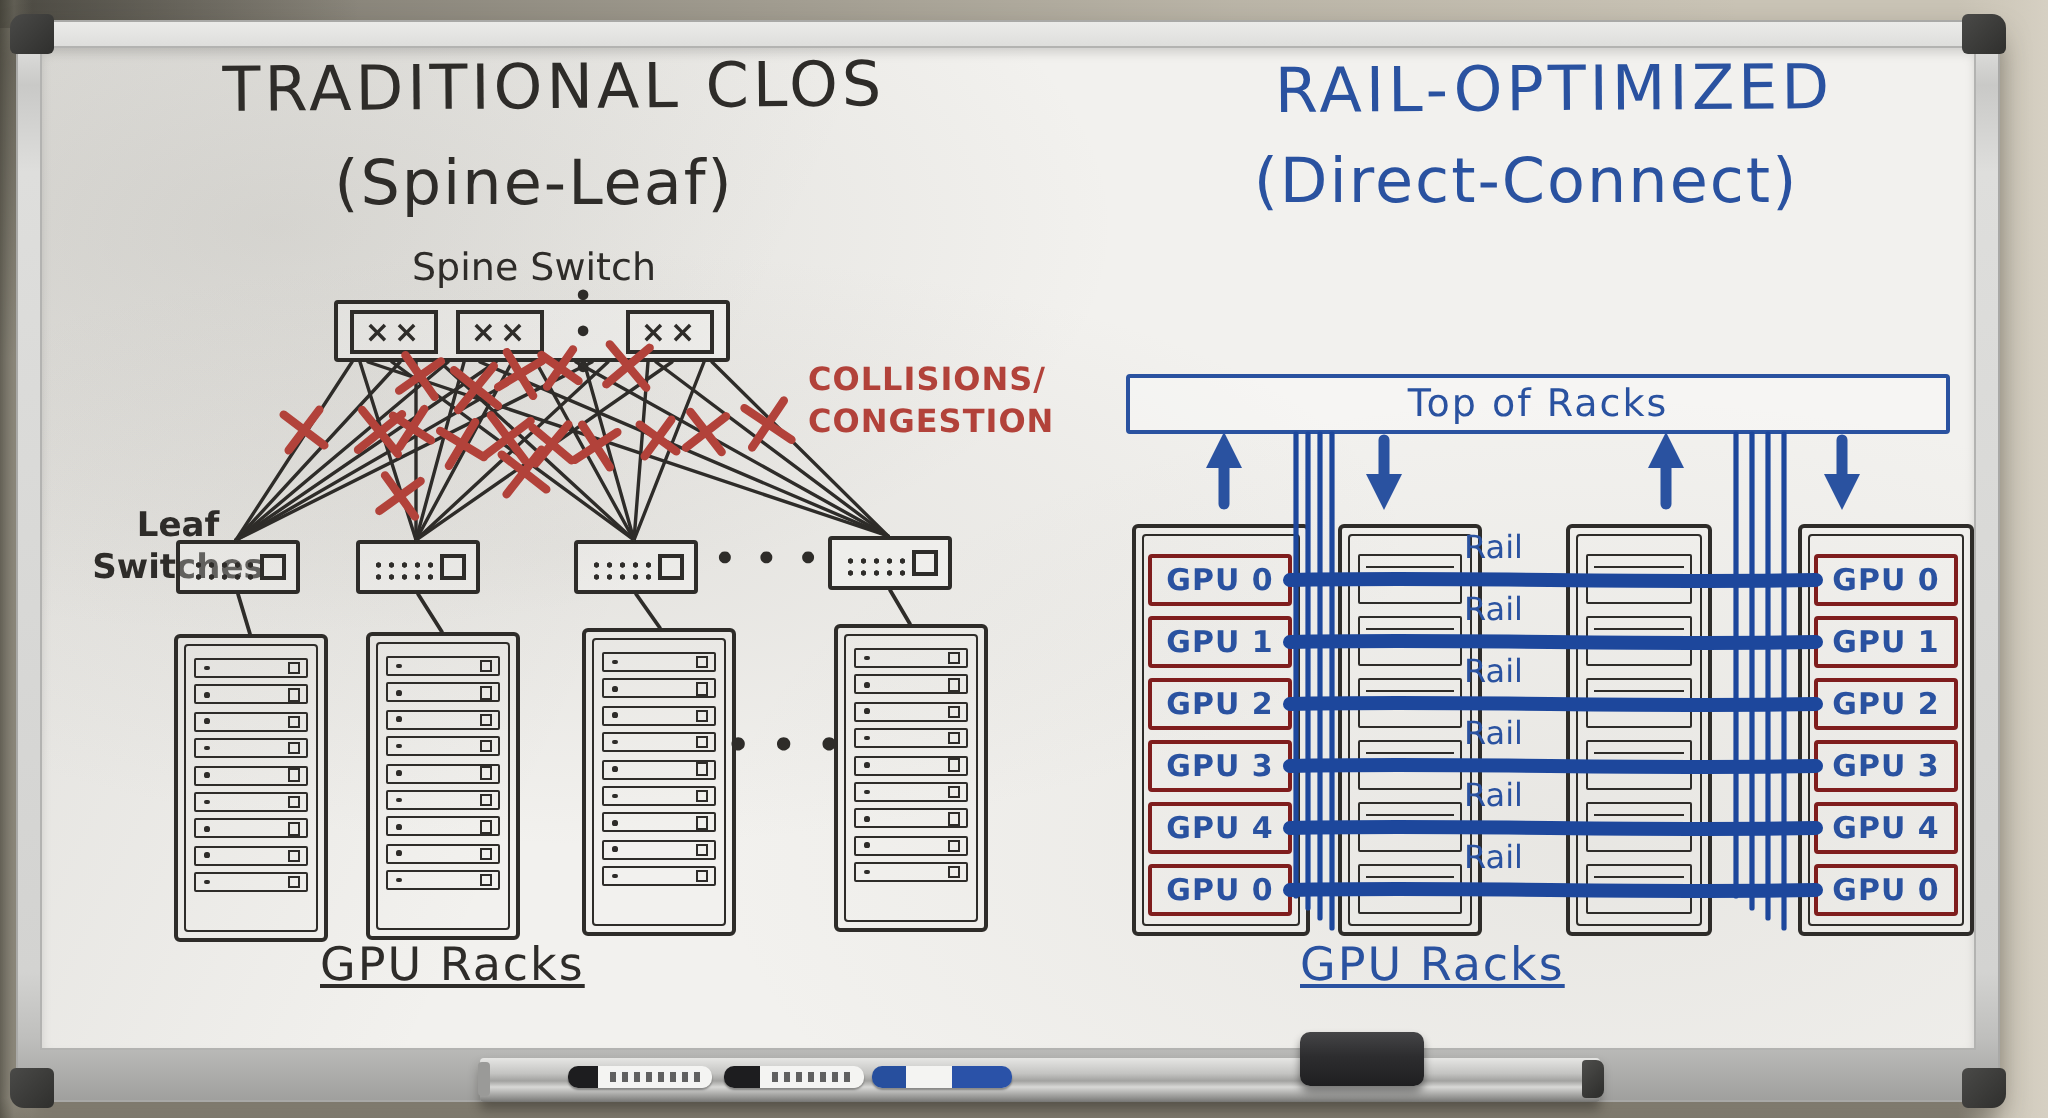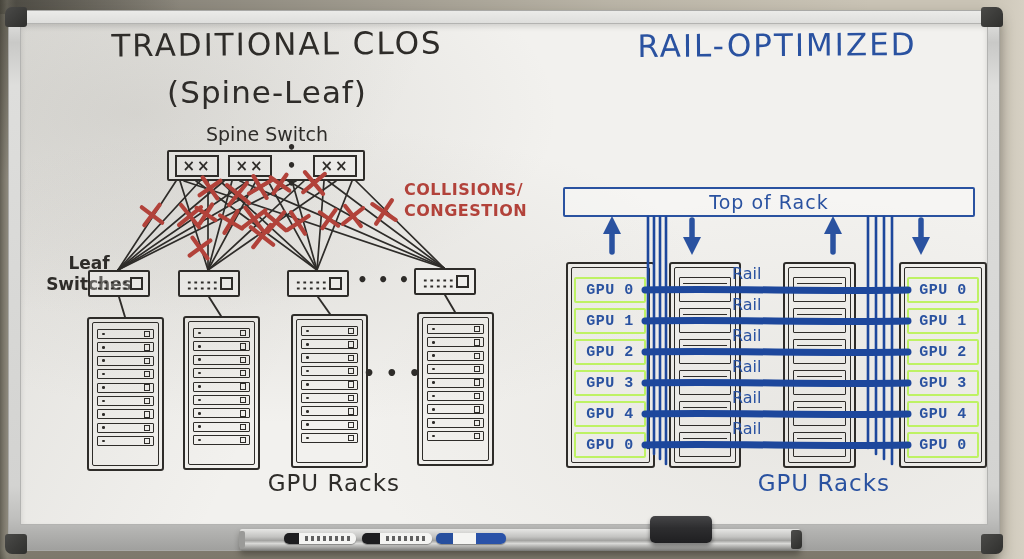--- a/index.html
+++ b/index.html
@@ -54,26 +54,26 @@
   .rack::before{content:"";position:absolute;inset:3px;border:1.6px solid #2e2c29;border-radius:2px;pointer-events:none;}
   .slot{position:relative;border:1.6px solid #2e2c29;border-radius:1px;height:8px;margin:0 0 3.4px 0;}
   .slot::before{content:"";position:absolute;left:4px;top:50%;width:2.6px;height:2.6px;margin-top:-1.3px;border-radius:50%;background:#2e2c29;}
   .slot::after{content:"";position:absolute;right:3px;top:50%;width:4.5px;height:4.5px;margin-top:-3.2px;border:1.5px solid #2e2c29;}
 
   
   .tor-box{border:2.5px solid #2a52a0;border-radius:2px;display:flex;align-items:center;justify-content:center;
     font-size:19px;letter-spacing:1px;color:#2a52a0;background:rgba(255,255,255,.3);}
   .rrack{border:2px solid #2e2c29;border-radius:3px;}
   .rrack::before{content:"";position:absolute;inset:3px;border:1.6px solid #2e2c29;border-radius:2px;}
-  .gpu-box{border:2px solid #bef264;border-radius:2px;display:flex;align-items:center;justify-content:center;
-    font-size:15px;font-weight:bold;letter-spacing:.5px;color:#2a52a0;box-sizing:border-box;font-family:Liberation Mono, monospace;}
+  .gpu-box{border:2px solid #7f1d1d;border-radius:2px;display:flex;align-items:center;justify-content:center;
+    font-size:15px;font-weight:bold;letter-spacing:.5px;color:#2a52a0;box-sizing:border-box;}
   .mid-slot{border:1.6px solid #2e2c29;border-radius:1px;box-sizing:border-box;}
   .mid-slot::before,.mid-slot::after{content:"";display:block;border-top:1.5px solid #2e2c29;margin:5px 3px 0 3px;}
   .rail-label{font-size:16px;color:#2a52a0;}
-  .gpu-racks-caption{font-size:23px;letter-spacing:1px;text-align:right;}
+  .gpu-racks-caption{font-size:23px;letter-spacing:1px;text-align:left;text-decoration:underline;}
 
   
   .overlay{position:absolute;inset:0;z-index:5;pointer-events:none;}
 
   
   .tray{position:absolute;left:240px;top:529px;width:560px;height:22px;z-index:6;border-radius:2px;
     background:linear-gradient(180deg,#e6e6e4 0%,#c4c4c2 35%,#a2a2a0 52%,#d8d8d6 66%,#8e8e8c 92%,#767674 100%);
     box-shadow:0 4px 6px rgba(30,28,22,.4);}
   .tray-cap-r{position:absolute;right:-2px;top:1px;width:11px;height:19px;background:linear-gradient(135deg,#4e4e4c,#2c2c2a);border-radius:2px 4px 4px 2px;}
   .tray-cap-l{position:absolute;left:-1px;top:2px;width:6px;height:17px;background:#9a9a98;border-radius:2px;}
@@ -184,23 +184,24 @@
         <div class="slot"></div>
         <div class="slot"></div>
         <div class="slot"></div>
         <div class="slot"></div>
         <div class="slot"></div>
       </div>
     </div>
 
   <div class="group" id="rightDiagram">
     <div class="abs title blue" style="left:597px;top:27px;width:360px;transform:rotate(-.4deg);">RAIL-OPTIMIZED</div>
+    <div class="abs subtitle blue" style="left:583px;top:73px;width:360px;">(Direct-Connect)</div>
 
     <div class="abs tor-box" style="left:563px;top:187px;width:412px;height:30px;box-sizing:border-box;">
-      <span>Top of Rack</span>
+      <span>Top of Racks</span>
     </div>
 
     <div class="abs gpu-racks-caption blue" style="left:650px;top:470px;width:240px;">GPU Racks</div>
   <div class="rrack" style="position: absolute; left: 566px; top: 262px; width: 89px; height: 206px; box-sizing: border-box;"></div>
       <div class="rrack" style="position: absolute; left: 669px; top: 262px; width: 72px; height: 206px; box-sizing: border-box;"></div>
       <div class="rrack" style="position: absolute; left: 783px; top: 262px; width: 73px; height: 206px; box-sizing: border-box;"></div>
       <div class="rrack" style="position: absolute; left: 899px; top: 262px; width: 88px; height: 206px; box-sizing: border-box;"></div>
       <div class="gpu-box" style="position: absolute; left: 574px; top: 277px; width: 72px; height: 26px;">GPU 0</div>
       <div class="gpu-box" style="position: absolute; left: 907px; top: 277px; width: 72px; height: 26px;">GPU 0</div>
       <div class="mid-slot" style="position: absolute; left: 679px; top: 277px; width: 52px; height: 25px;"></div>

